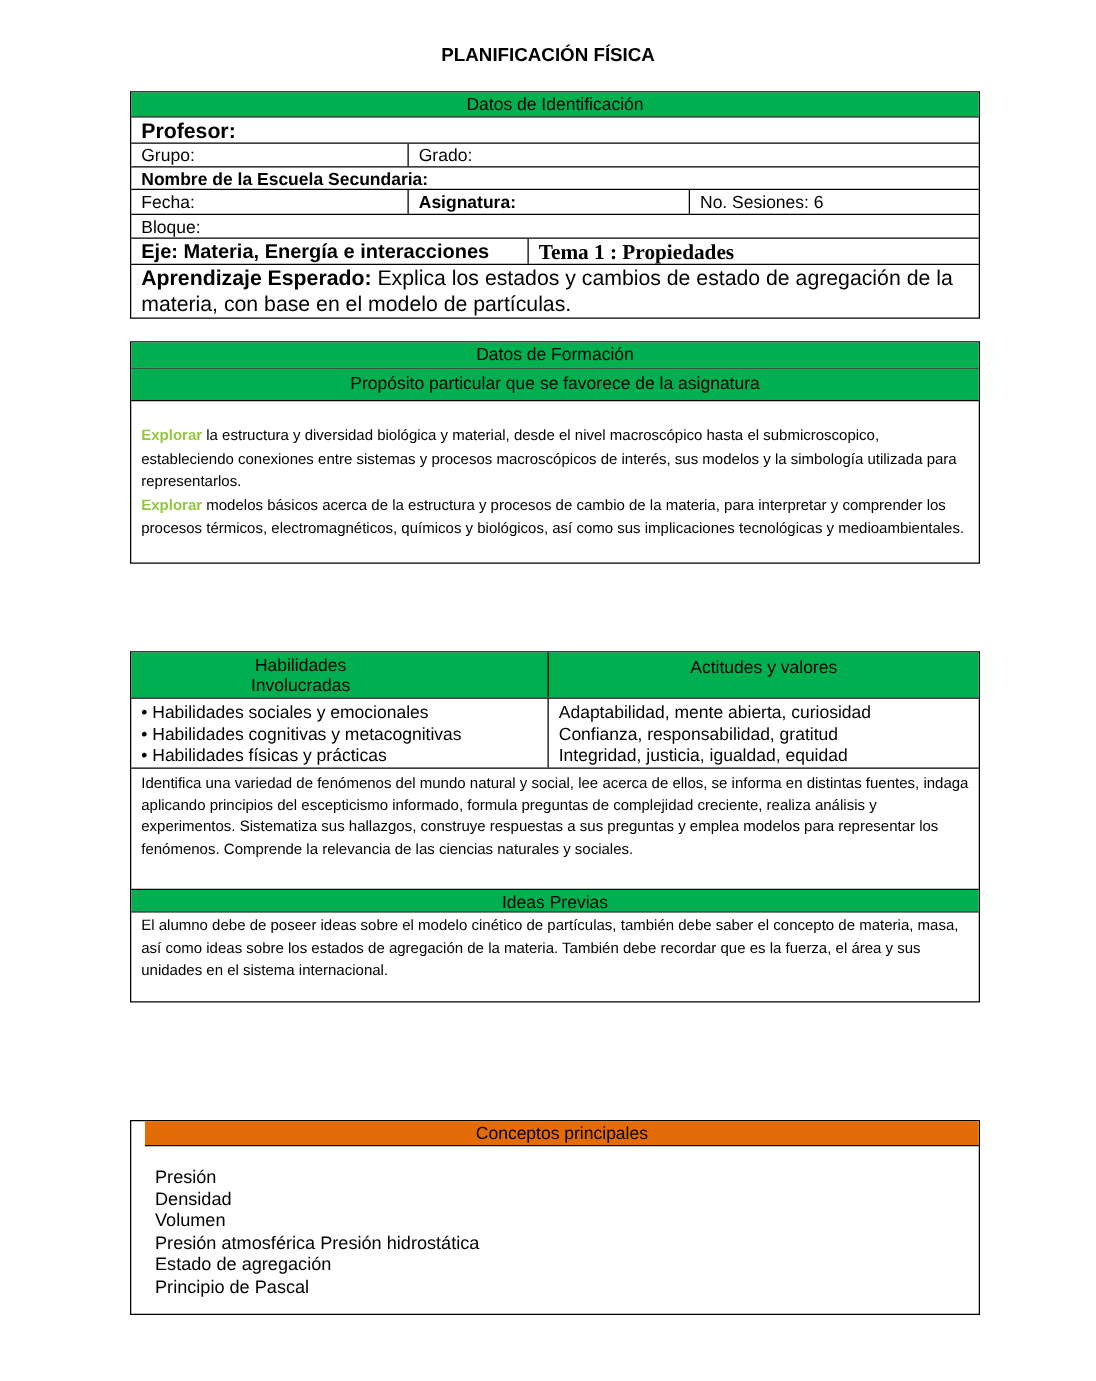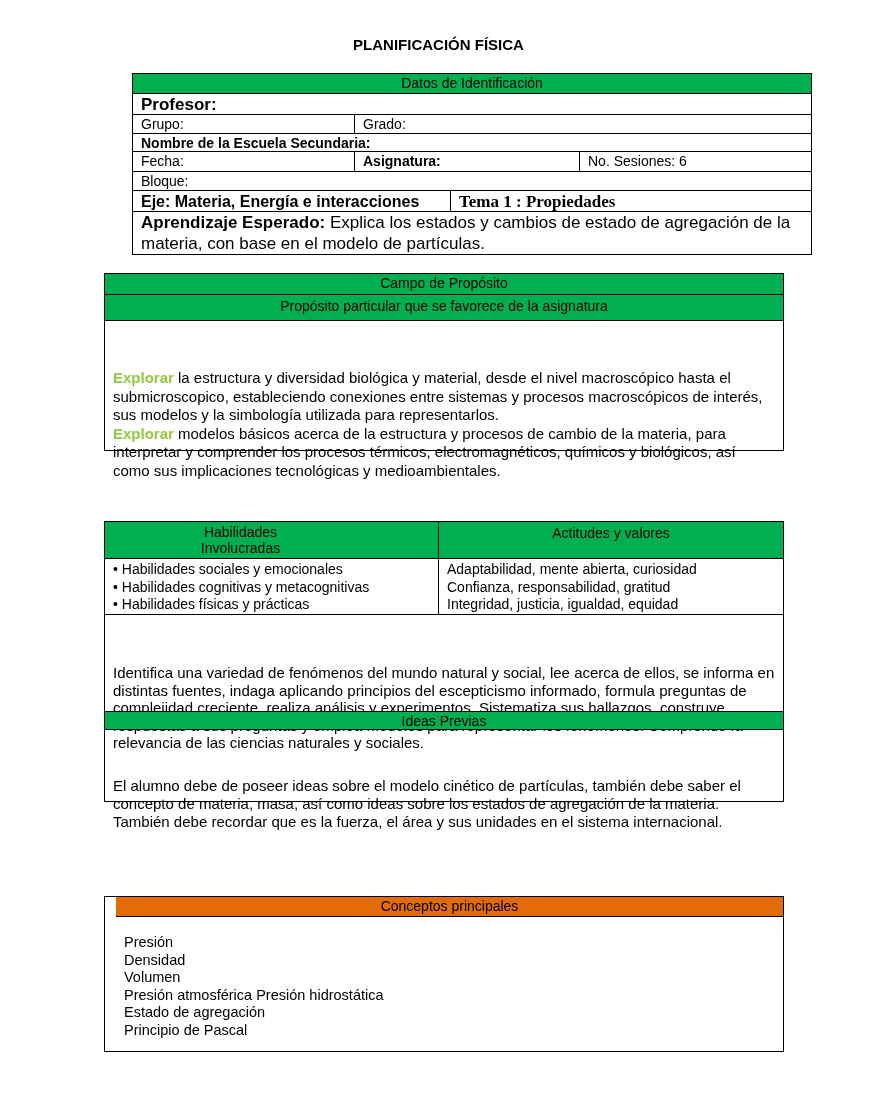--- a/index.html
+++ b/index.html
@@ -8,28 +8,28 @@
   .box { position: absolute; left: 104px; width: 680px; border: 1px solid #000; box-sizing: border-box; }
   .row { border-top: 1px solid #000; display: flex; box-sizing: border-box; }
   .row:first-child { border-top: none; }
   .cell { padding: 0 8px; box-sizing: border-box; font-size: 14px; line-height: 18px; }
   .cell + .cell { border-left: 1px solid #000; }
   .hdr { background: #00b050; text-align: center; font-size: 14px; line-height: 18px; width: 100%; }
   .hdr-orange { background: #e36c09; }
   .b { font-weight: bold; }
   .big { font-size: 17px; line-height: 21px; }
   .green-word { color: #92c83e; font-weight: bold; }
-  .para { font-size: 15px; line-height: 18.5px; padding: 2px 8px; margin-top: 46px; }
+  .para { font-size: 12px; line-height: 18.5px; padding: 18px 8px; }
 </style>
 </head>
 <body>
 
 <div class="title">PLANIFICACIÓN FÍSICA</div>
 
-<div class="box" style="top:73px;margin-left:28px;">
+<div class="box" style="top:73px;">
   <div class="row" style="height:19px;">
     <div class="hdr">Datos de Identificación</div>
   </div>
   <div class="row" style="height:21px;">
     <div class="cell b big" style="width:100%;">Profesor:</div>
   </div>
   <div class="row" style="height:19px;">
     <div class="cell" style="width:221px;">Grupo:</div>
     <div class="cell" style="flex:1;">Grado:</div>
   </div>
@@ -50,21 +50,21 @@
   </div>
   <div class="row" style="height:43px;">
     <div class="cell big" style="width:100%;font-size:17px;">
       <span class="b">Aprendizaje Esperado:</span><span> Explica los estados y cambios de estado de agregación de la materia, con base en el modelo de partículas.</span>
     </div>
   </div>
 </div>
 
 <div class="box" style="top:273px;">
   <div class="row" style="height:20px;">
-    <div class="hdr">Campo de Propósito</div>
+    <div class="hdr">Datos de Formación</div>
   </div>
   <div class="row" style="height:26px;">
     <div class="hdr" style="line-height:22px;">Propósito particular que se favorece de la asignatura</div>
   </div>
   <div class="row" style="height:130px;">
     <div class="para" style="width:100%;">
       <div><span class="green-word">Explorar</span><span> la estructura y diversidad biológica y material, desde el nivel macroscópico hasta el submicroscopico, estableciendo conexiones entre sistemas y procesos macroscópicos de interés, sus modelos y la simbología utilizada para representarlos.</span></div>
       <div><span class="green-word">Explorar</span><span> modelos básicos acerca de la estructura y procesos de cambio de la materia, para interpretar y comprender los procesos térmicos, electromagnéticos, químicos y biológicos, así como sus implicaciones tecnológicas y medioambientales.</span></div>
     </div>
   </div>

